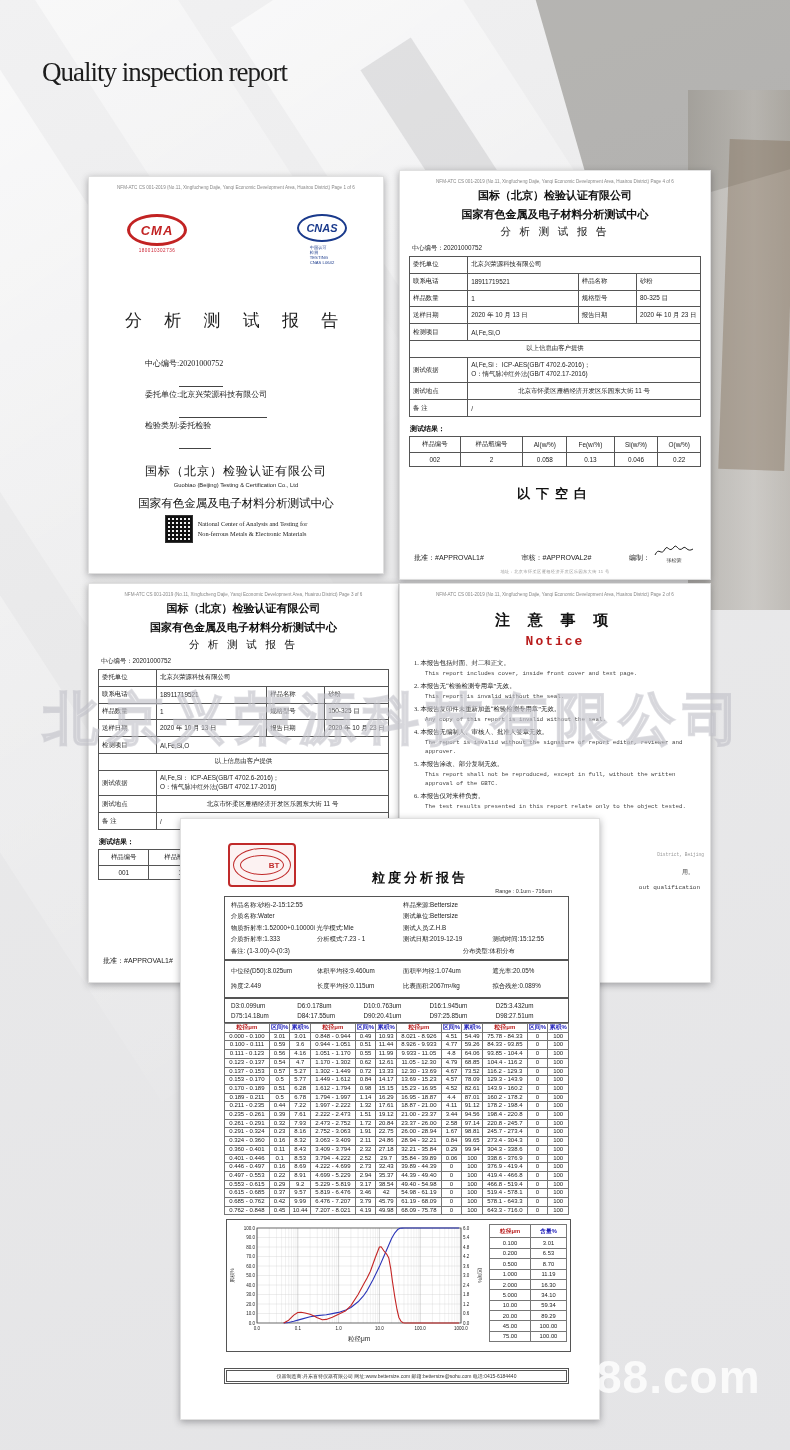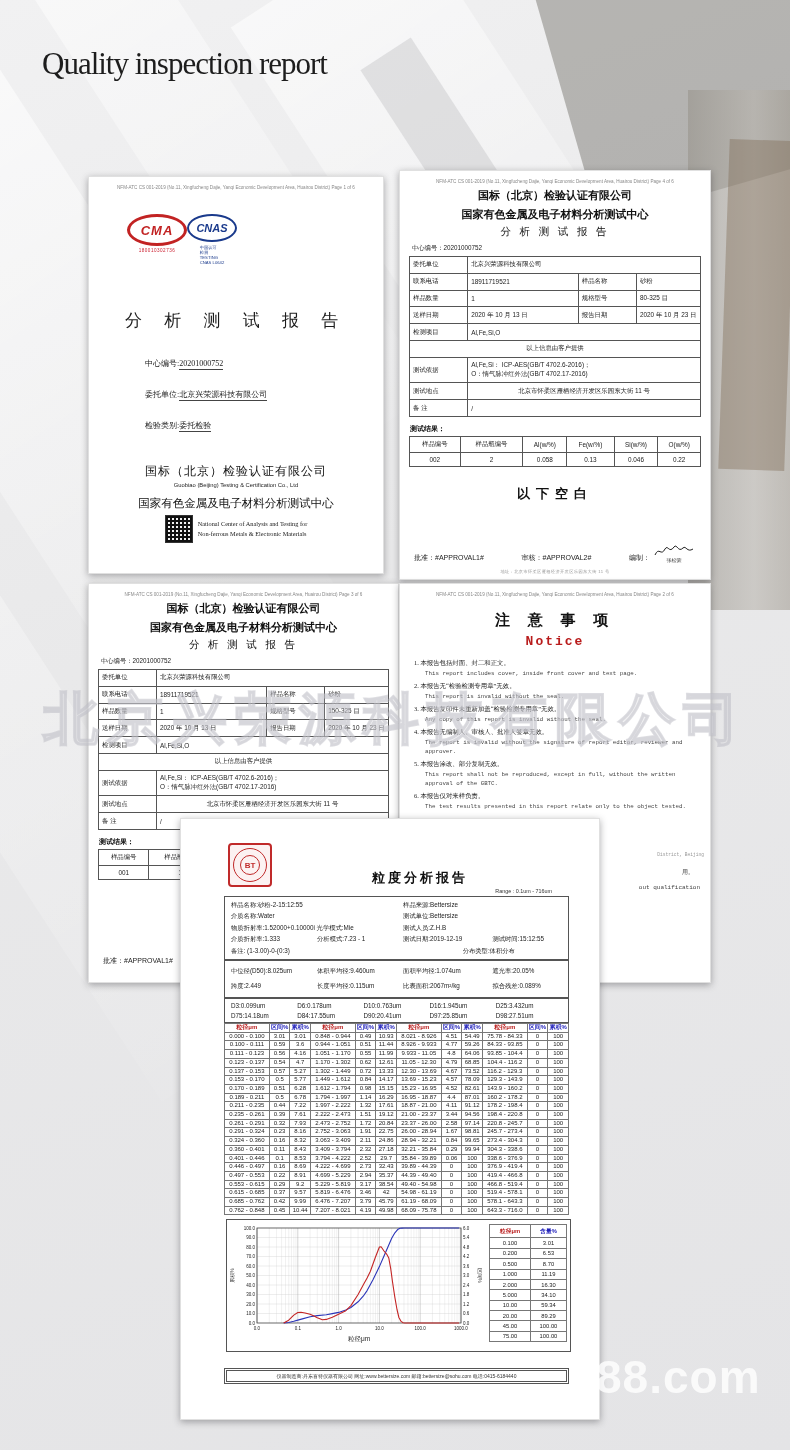--- a/index.html
+++ b/index.html
@@ -14,39 +14,39 @@
   .s3{left:350px;top:-70px;width:210px;height:500px;opacity:.6;}
   .s4{left:-40px;top:420px;width:140px;height:700px;opacity:.45;}
   .slab{position:absolute;left:560px;top:-60px;width:280px;height:250px;background:#6f6c66;opacity:.45;transform:rotate(-16deg);}
   .pillar{position:absolute;left:688px;top:90px;width:110px;height:520px;background:linear-gradient(90deg,#98948c,#b9b5ae 60%,#a09a90);opacity:.6;}
   .brown{position:absolute;left:724px;top:140px;width:66px;height:330px;background:#7d6a52;opacity:.4;transform:rotate(2deg);}
   .beam{position:absolute;left:470px;top:20px;width:60px;height:420px;background:#c9c9cc;opacity:.5;transform:rotate(-33deg);}
 
   
   .hdr{position:absolute;left:42px;top:44px;z-index:3;}
   .hdr .cn{font-size:35px;font-weight:bold;color:#2e2e2e;letter-spacing:2px;}
-  .hdr .en{font-family:"Liberation Serif",serif;font-size:31px;color:#1d1d1d;margin-top:2px;letter-spacing:-1px;}
+  .hdr .en{font-family:"Liberation Serif",serif;font-size:27px;color:#1d1d1d;margin-top:13px;letter-spacing:-1px;}
 
   
   .doc{position:absolute;background:#fff;box-shadow:0 2px 7px rgba(50,50,55,.4);border:1px solid #e0e0e0;box-sizing:border-box;z-index:2;}
   .dochdr{font-size:4.6px;color:#888;text-align:center;padding-top:8px;white-space:nowrap;overflow:hidden;}
 
   
-  .logos{display:flex;justify-content:flex-start;padding:0 36px 0 38px;margin-top:24px;align-items:flex-start;}
+  .logos{display:flex;justify-content:space-between;padding:0 36px 0 38px;margin-top:24px;align-items:flex-start;}
   .cma-oval{width:54px;height:26px;border:3px solid #c22323;border-radius:50%;display:flex;align-items:center;justify-content:center;
             color:#c22323;font-weight:bold;font-style:italic;font-size:13px;letter-spacing:1px;}
   .cma-num{font-size:4.6px;color:#c23;margin-top:2px;text-align:center;letter-spacing:.5px;}
   .cnas{display:flex;gap:3px;align-items:center;flex-direction:column;}
   .cnas-oval{width:46px;height:24px;border:2.5px solid #1a3a8c;border-radius:50%;display:flex;align-items:center;justify-content:center;
              color:#1a3a8c;font-weight:bold;font-style:italic;font-size:11px;}
   .cnas-side{font-size:4.2px;color:#1a3a8c;white-space:pre-line;line-height:5px;}
   .d1title{margin-top:44px;text-align:center;font-family:"Liberation Serif",serif;font-size:17px;letter-spacing:9px;color:#1c1c1c;}
   .d1line{margin:26px 0 0 56px;font-family:"Liberation Serif",serif;font-size:8px;color:#222;}
   .d1line + .d1line{margin-top:20px;}
-  .u{border-bottom:.5px solid #444;padding-bottom:1px;}
+  .u{border-bottom:.5px solid #444;padding-bottom:18px;}
   .d1org{margin-top:32px;text-align:center;font-family:"Liberation Serif",serif;font-size:12px;color:#111;letter-spacing:1px;}
   .d1orgen{margin-top:2px;text-align:center;font-size:5.8px;color:#222;}
   .d1center{margin-top:8px;text-align:center;font-family:"Liberation Serif",serif;font-size:11.5px;color:#111;}
   .qrrow{margin-top:4px;display:flex;justify-content:center;align-items:center;gap:5px;}
   .qr{width:26px;height:26px;background:
         repeating-linear-gradient(0deg,#111 0 2px,transparent 2px 4px),
         repeating-linear-gradient(90deg,#111 0 2px,#f2f2f2 2px 4px);border:1px solid #333;}
   .qrtxt{font-size:6.3px;color:#222;line-height:10px;font-family:"Liberation Serif",serif;}
 
   
@@ -72,21 +72,21 @@
   .ntitle{margin-top:14px;text-align:center;font-family:"Liberation Serif",serif;font-weight:bold;font-size:15px;letter-spacing:7px;color:#111;}
   .nsub{margin-top:4px;text-align:center;font-family:"Liberation Mono","DejaVu Sans Mono",monospace;font-weight:bold;font-size:13px;letter-spacing:2px;color:#b91c1c;}
   .nitems{margin-top:9px;padding:0 14px;}
   .ncn{font-size:6.4px;color:#1a1a1a;font-family:"Liberation Serif",serif;line-height:10px;}
   .nen{font-size:5.8px;color:#444;font-family:"Liberation Mono","DejaVu Sans Mono",monospace;line-height:9px;margin:1px 0 3px 11px;}
   .frag{position:absolute;font-size:6px;color:#444;font-family:"Liberation Mono","DejaVu Sans Mono",monospace;}
 
   
   #main-doc{z-index:4;}
   .seal{position:absolute;left:47px;top:24px;width:40px;height:40px;border:2px solid #c02a2a;border-radius:4px;
-        display:flex;align-items:center;justify-content:center;background:rgba(200,40,40,.06);}
+        display:flex;align-items:center;justify-content:center;background:rgba(200,40,40,.06);padding-left:24px;}
   .seal::before{content:"";position:absolute;inset:3px;border:1.5px solid #c02a2a;border-radius:50%;}
   .seal::after{content:"";position:absolute;inset:10px;border:1px solid #c02a2a;border-radius:50%;}
   .sealtxt{color:#c02a2a;font-size:8px;font-weight:bold;z-index:1;}
   .m-t1{position:absolute;top:24px;left:60px;right:0;text-align:center;font-family:"Liberation Serif",serif;font-weight:bold;font-size:16px;color:#111;}
   .m-t2{position:absolute;top:50px;left:60px;right:0;text-align:center;font-family:"Liberation Serif",serif;font-weight:bold;font-size:13px;letter-spacing:3px;color:#111;}
   .m-range{position:absolute;top:69px;right:47px;font-size:5.4px;color:#333;}
   .mbox{position:absolute;left:43px;width:345px;box-sizing:border-box;border:.8px solid #555;background:#fff;
         display:flex;flex-direction:column;justify-content:space-evenly;padding:1px 6px;}
   #m-info{top:77px;height:64px;}
   #m-stats{top:141px;height:38px;}

